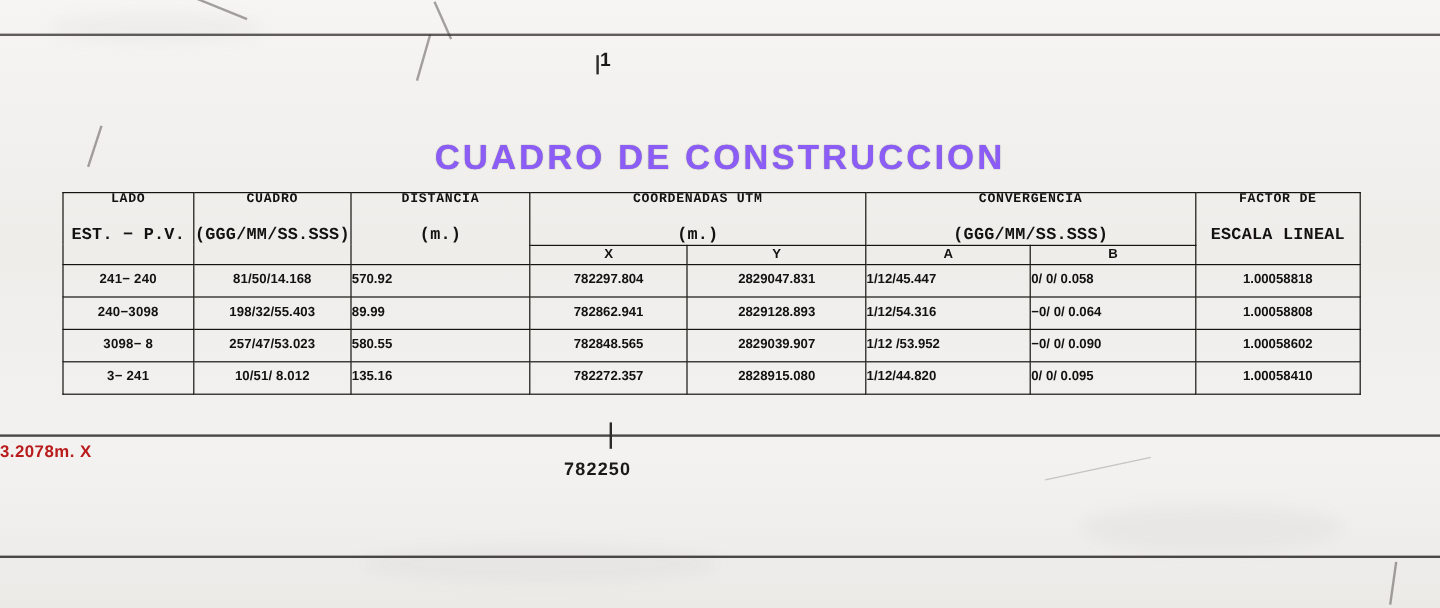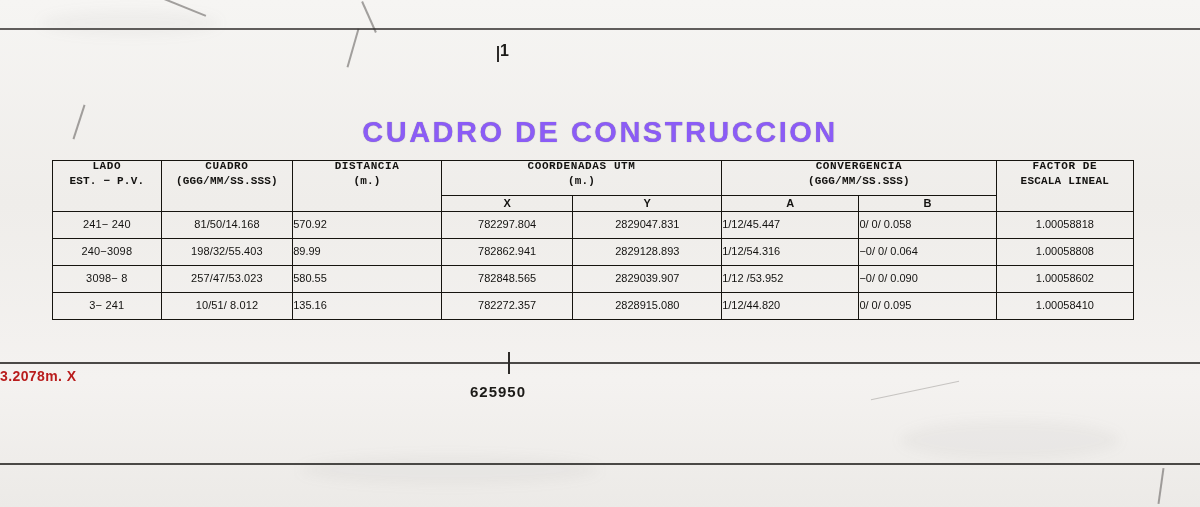--- a/index.html
+++ b/index.html
@@ -86,36 +86,36 @@
     text-align: center;
     font-weight: 700;
     letter-spacing: .6px;
     font-size: 10.5px;
     padding: 3px 2px 2px;
     vertical-align: top;
     font-family: Liberation Mono, monospace;
   }
   th.grp .sub {
     display: block;
-    font-size: 11px;
+    font-size: 14px;
     font-weight: 700;
     letter-spacing: .2px;
-    margin-top: 3px;
+    margin-top: 16px;
   }
   th.sub-h {
     text-align: center;
     font-weight: 700;
     font-size: 10px;
     height: 16px;
     padding: 1px 0 2px;
   }
   td {
     height: 26px;
     font-size: 12.5px;
-    font-weight: 400;
+    font-weight: 700;
     white-space: nowrap;
     font-family: "Liberation Sans", sans-serif;
   }
   td.c { text-align: center; }
   td.r { padding-right: 8px; }
   td.lado {
     text-align: center;
     letter-spacing: .2px;
     font-size: 12px;
   }
@@ -268,14 +268,14 @@
         <td class="c">2828915.080</td>
         <td class="conv">1/12/44.820</td>
         <td class="conv">0/ 0/ 0.095</td>
         <td class="esc">1.00058410</td>
       </tr>
     </tbody>
   </table>
 </div>
 
 <div class="tick" style="left:508px; top:352px; height:22px;"></div>
-<div class="coord-label" style="left:470px; top:383px;">625950</div>
+<div class="coord-label" style="left:470px; top:383px;">782250</div>
 <div class="left-label" style="left:0px; top:368px;">3.2078m.  X</div>
 
 </body></html>

